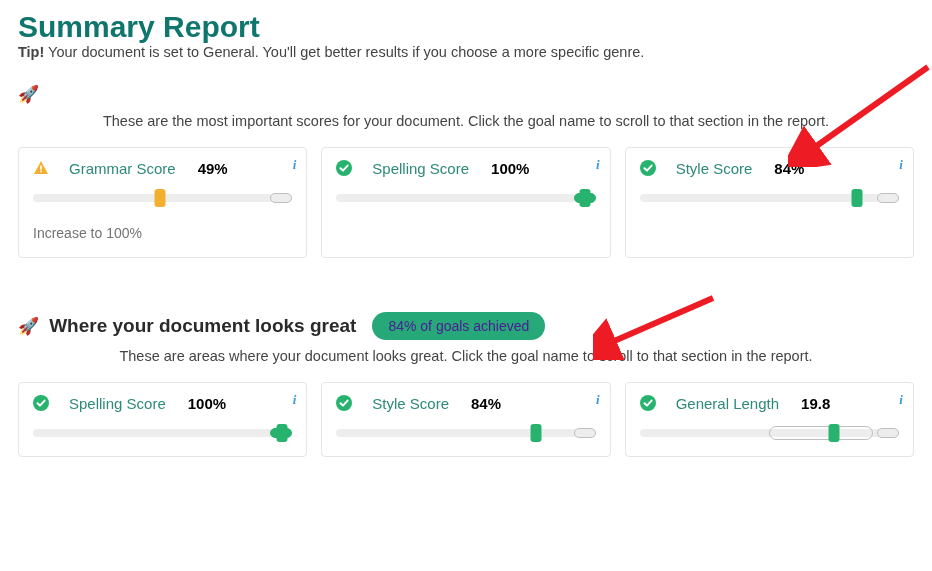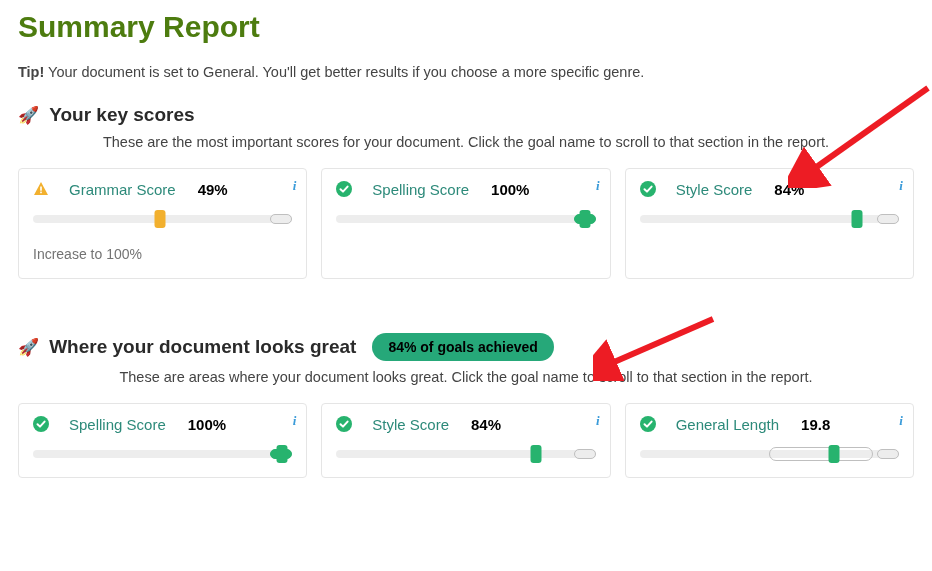--- a/index.html
+++ b/index.html
@@ -6,22 +6,21 @@
     body {
       font-family: -apple-system, BlinkMacSystemFont, "Segoe UI", Helvetica, Arial, sans-serif;
       color: #333;
       background: #fff;
       padding: 10px 18px;
       width: 932px;
     }
     .page-title {
       font-size: 30px;
       font-weight: 700;
-      color: #4d7c0f;
-      margin-bottom: 20px;
+      color: #0f766e;
     }
     .tip-line {
       font-size: 14.5px;
       color: #444;
       margin-bottom: 24px;
     }
     .tip-line b { font-weight: 700; }
     .section-heading {
       display: flex;
       align-items: center;
@@ -30,23 +29,23 @@
     }
     .section-heading .rocket-icon { font-size: 17px; }
     .section-heading .heading-text {
       font-size: 19px;
       font-weight: 700;
       color: #2a2a2a;
     }
     .badge {
       display: inline-block;
       background: #26a879;
-      color: #000000;
+      color: #4c1d95;
       font-size: 14px;
-      font-weight: 700;
+      font-weight: 400;
       padding: 6px 16px;
       border-radius: 18px;
       margin-left: 6px;
     }
     .section-desc {
       font-size: 14.5px;
       color: #444;
       margin-bottom: 18px;
       text-align: center;
     }
@@ -153,21 +152,20 @@
 <body>
 
 <h1 class="page-title">Summary Report</h1>
 
 <p class="tip-line">
   <b>Tip!</b><span> Your document is set to General. You'll get better results if you choose a more specific genre.</span>
 </p>
 
 <div class="section-heading">
   <span class="rocket-icon">🚀</span>
-  <span class="heading-text">Your key scores</span>
 </div>
 <p class="section-desc">These are the most important scores for your document. Click the goal name to scroll to that section in the report.</p>
 
 <div class="cards-row" style="position:relative;">
 
   <div class="score-card">
     <span class="info-icon">i</span>
     <div class="card-head">
       <span class="status-icon">
         <svg width="16" height="16" viewBox="0 0 16 16">

